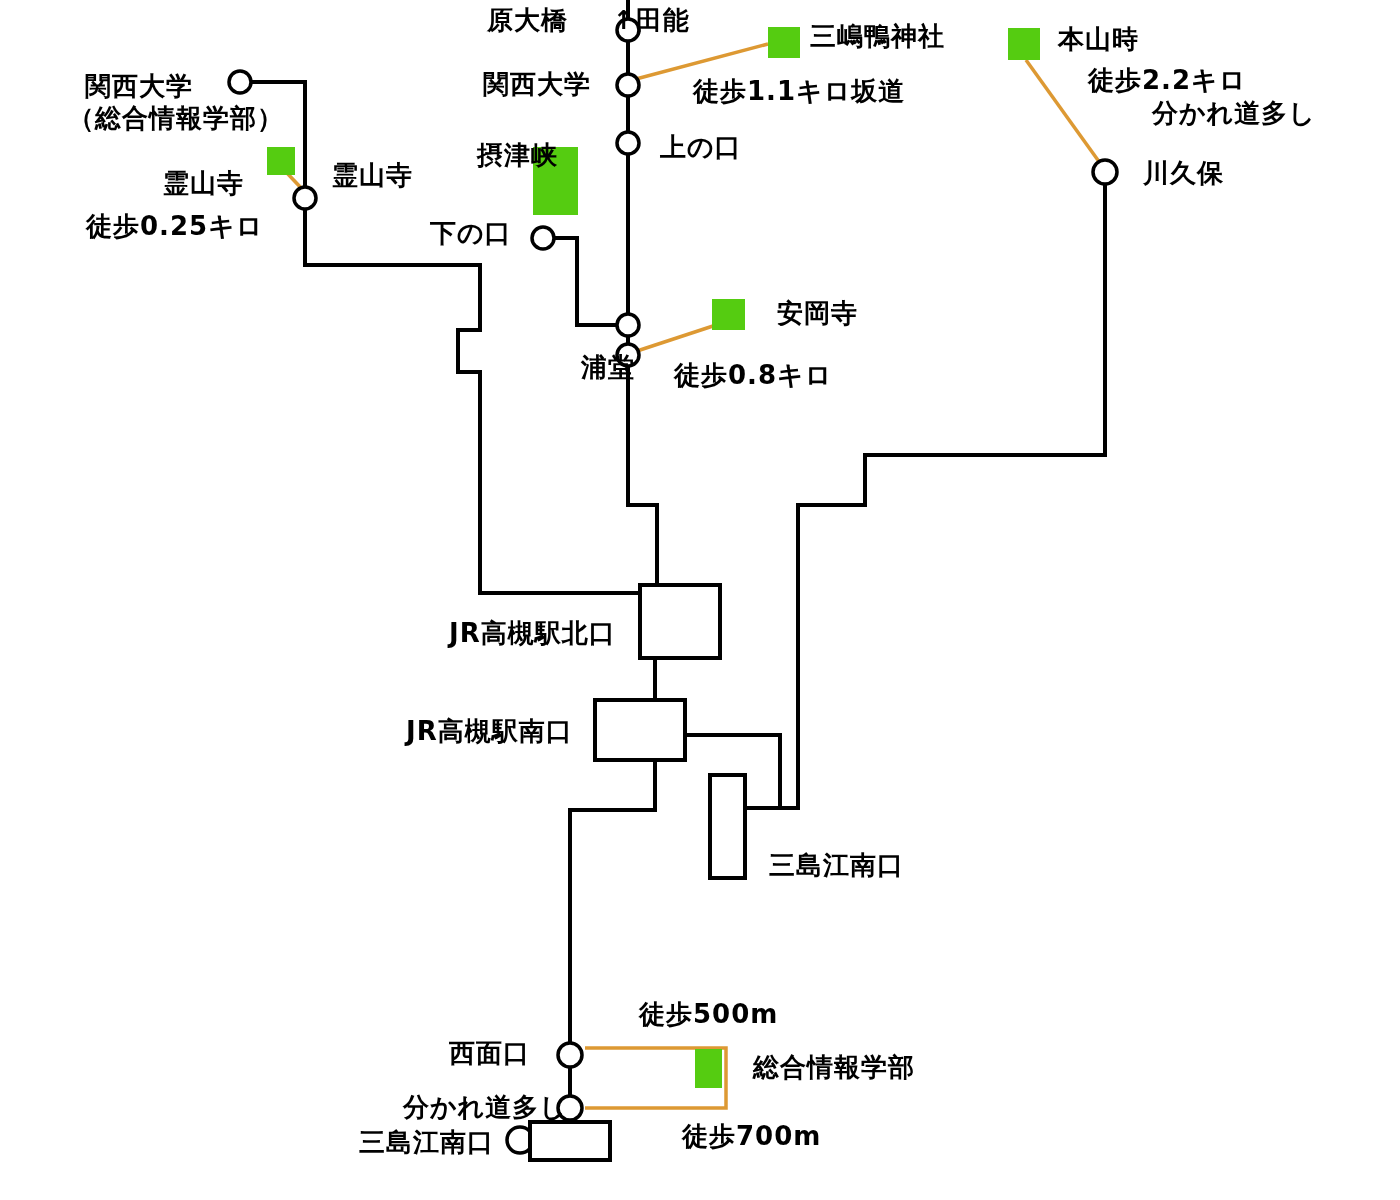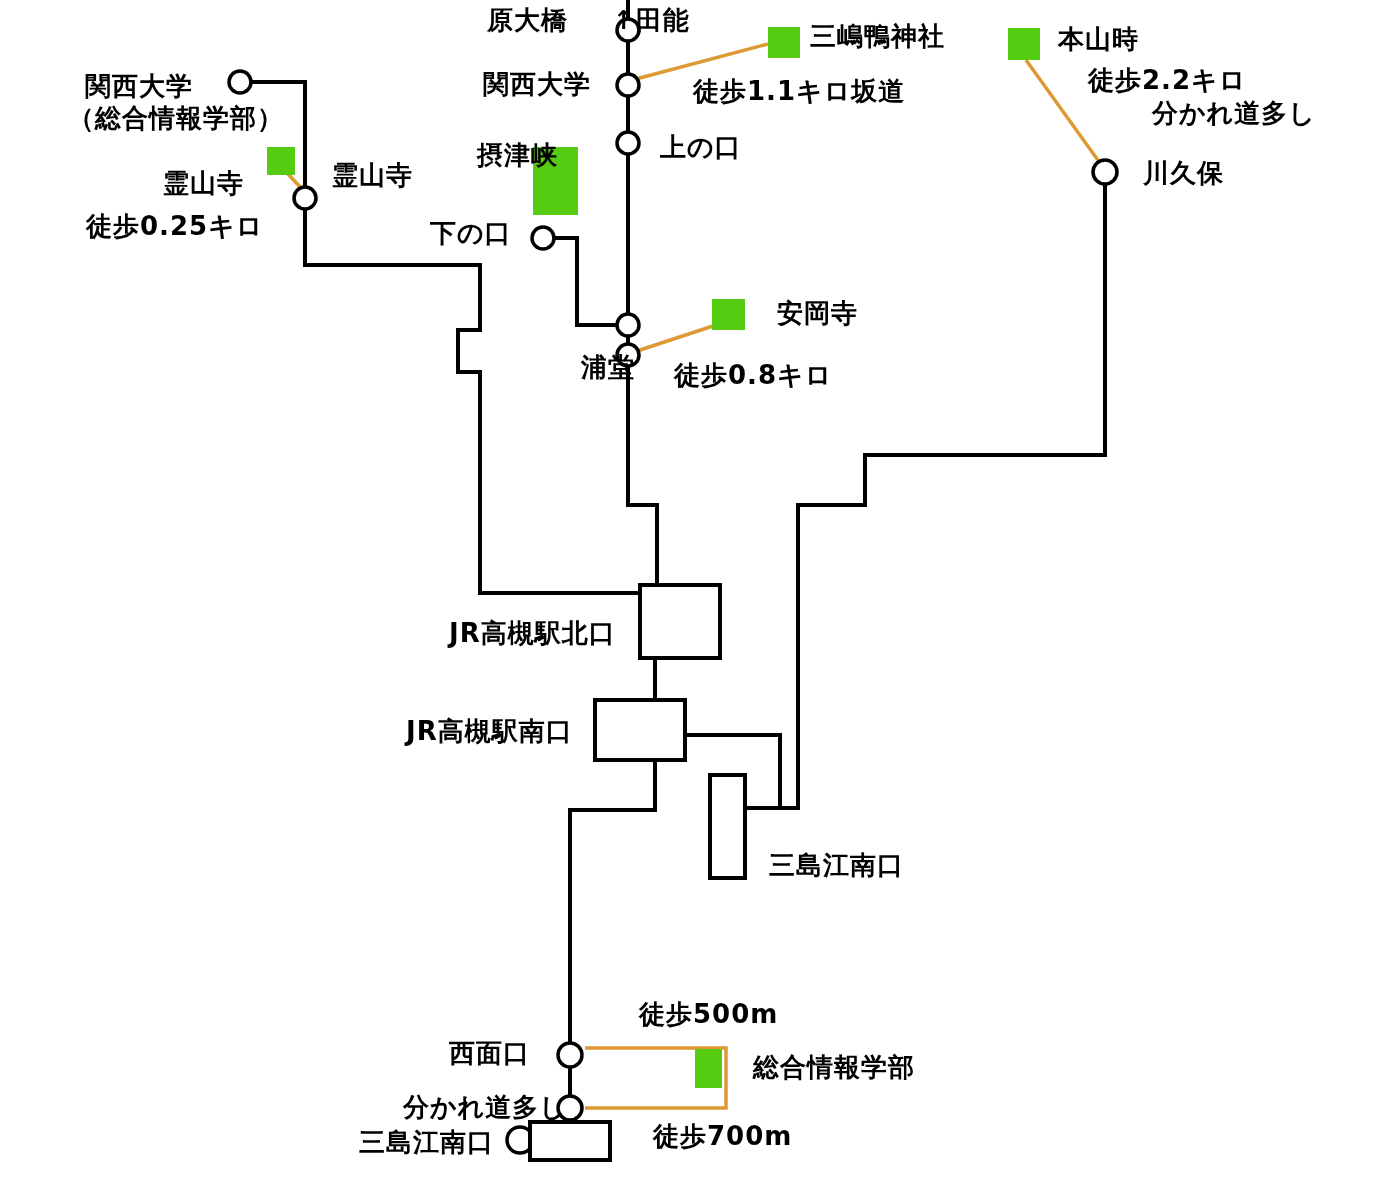--- a/index.html
+++ b/index.html
@@ -94,16 +94,16 @@
   <div class="lbl" style="left:777px;top:299px">安岡寺</div>
   <div class="lbl" style="left:581px;top:353px">浦堂</div>
   <div class="lbl" style="left:674px;top:361px">徒歩0.8キロ</div>
   <div class="lbl" style="left:449px;top:619px">JR高槻駅北口</div>
   <div class="lbl" style="left:406px;top:717px">JR高槻駅南口</div>
   <div class="lbl" style="left:769px;top:851px">三島江南口</div>
   <div class="lbl" style="left:639px;top:1000px">徒歩500m</div>
   <div class="lbl" style="left:449px;top:1039px">西面口</div>
   <div class="lbl" style="left:753px;top:1053px">総合情報学部</div>
   <div class="lbl" style="left:403px;top:1093px">分かれ道多し</div>
-  <div class="lbl" style="left:653px;top:1122px">徒歩700m</div>
+  <div class="lbl" style="left:682px;top:1122px">徒歩700m</div>
   <div class="lbl" style="left:359px;top:1128px">三島江南口</div>
 
 </div>
 
 </body></html>

